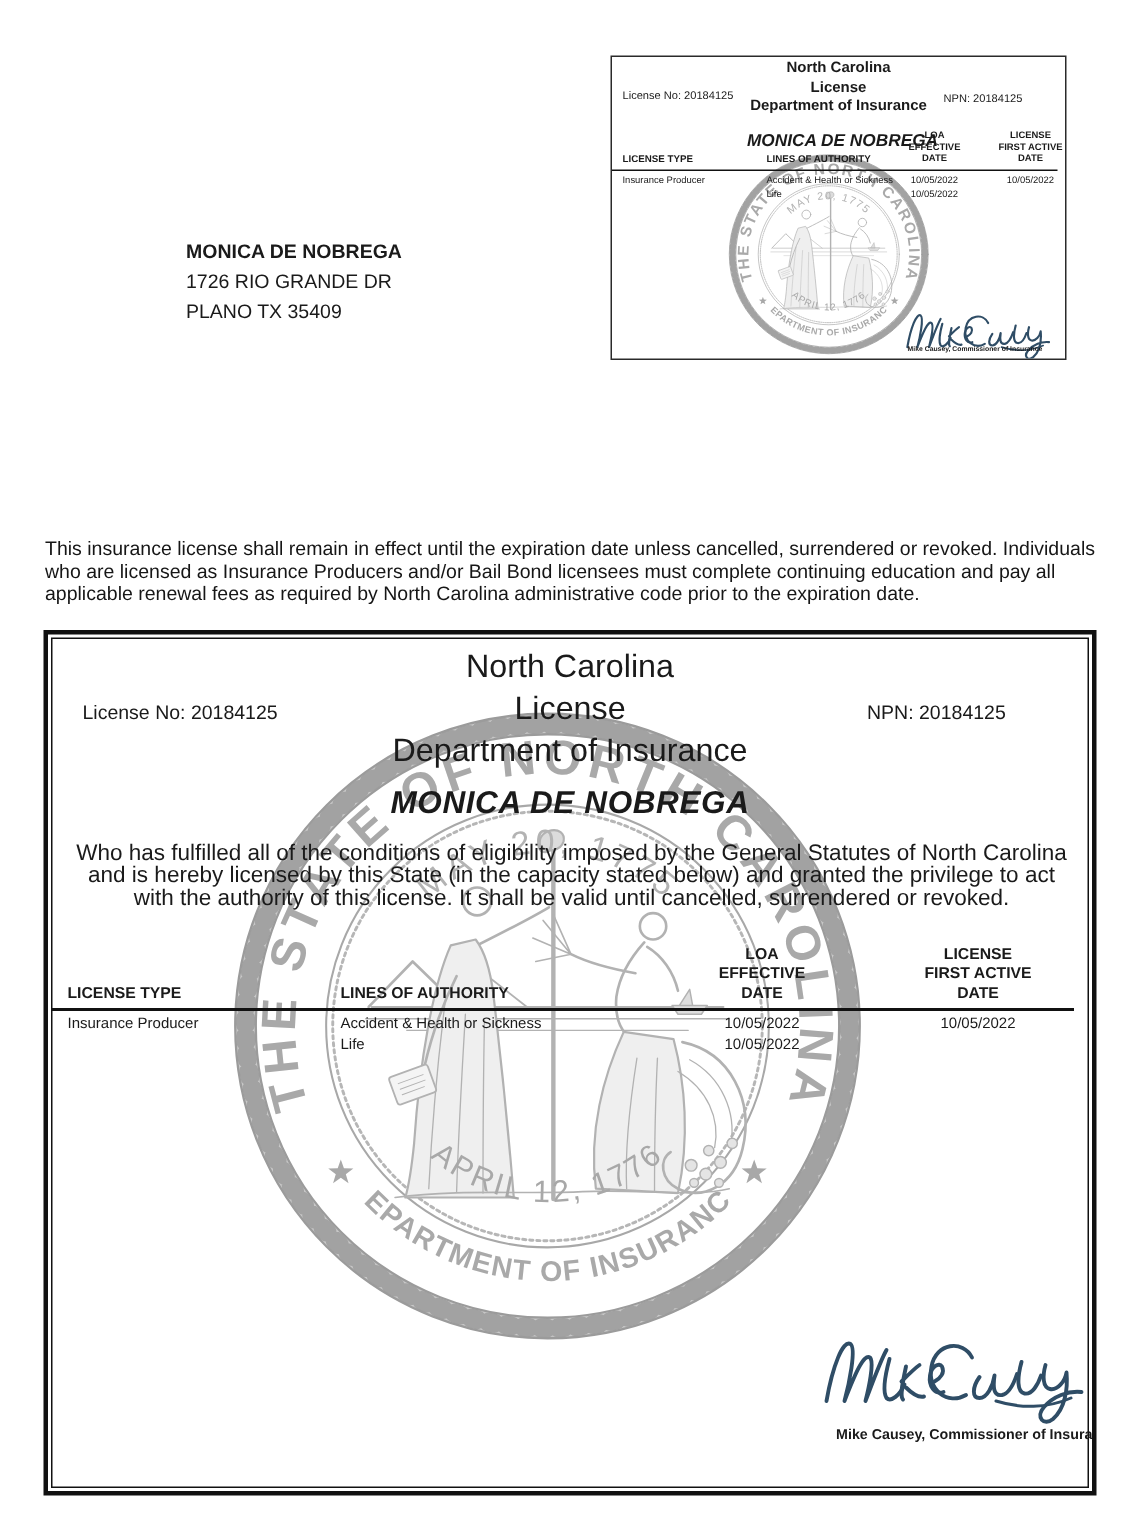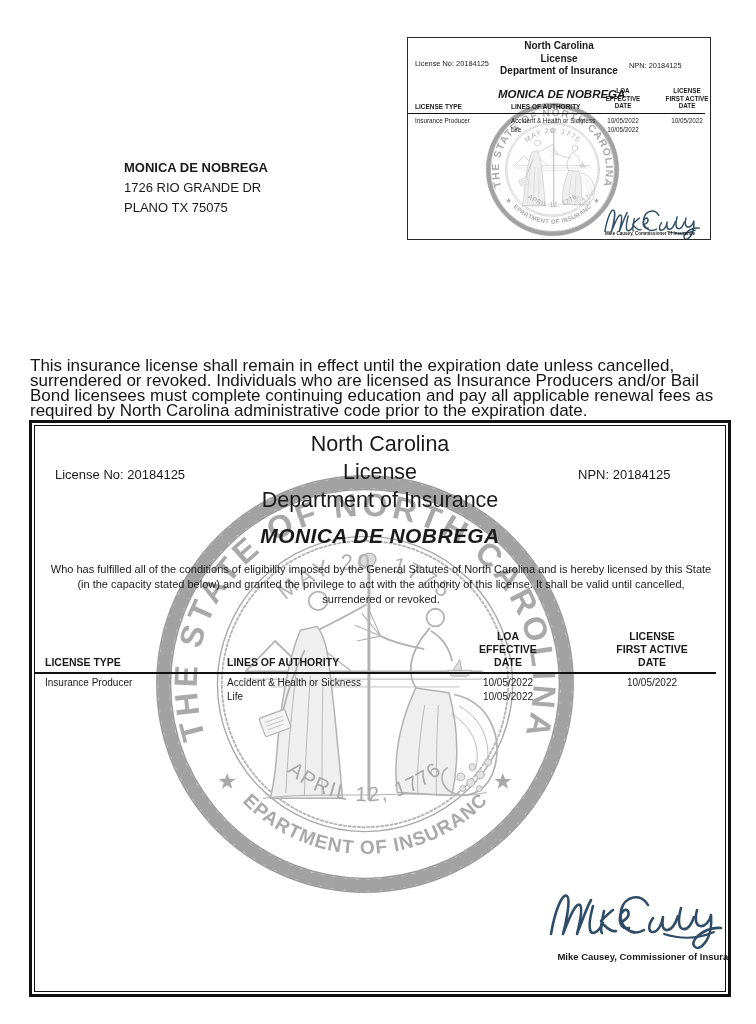--- a/index.html
+++ b/index.html
@@ -20,32 +20,32 @@
   .card-h{font-size:6.5px;font-weight:bold;white-space:nowrap;}
   .card-hstack{font-size:6.3px;font-weight:bold;line-height:7.6px;text-align:center;}
   .card-line{left:0;top:75px;width:297px;height:1px;background:#111;}
   .card-cell{font-size:6.3px;line-height:8.8px;white-space:nowrap;}
   .card-cc{text-align:center;}
   .card-sign-label{left:182px;top:193px;width:120px;text-align:center;font-size:6px;font-weight:bold;transform:scale(0.76);transform-origin:center top;white-space:nowrap;}
   
   #address{left:124px;top:134px;font-size:13px;line-height:20px;}
   #address .nm{font-weight:bold;}
   
-  #notice{left:30px;top:334px;width:707px;font-size:17px;line-height:15px;color:#161616;}
+  #notice{left:30px;top:334px;width:707px;font-size:13px;line-height:15px;color:#161616;}
   
   #cert{
     left:29px;top:396px;width:702px;height:577px;
     border:3px solid #111;box-sizing:border-box;background:#fff;overflow:hidden;
   }
   #cert-inner{position:absolute;left:2px;top:2px;right:2px;bottom:2px;border:1.5px solid #111;}
   .cert-titles{left:0;top:7px;width:100%;text-align:center;font-size:21.5px;line-height:28px;}
   .cert-licno{left:23px;top:44px;font-size:13px;}
   .cert-npn{left:546px;top:44px;font-size:13px;}
   .cert-name{left:0;top:101px;width:100%;text-align:center;font-size:21px;font-weight:bold;font-style:italic;letter-spacing:.4px;}
-  .cert-body{left:15px;top:139px;width:668px;text-align:center;font-size:11px;line-height:14.8px;}
+  .cert-body{left:15px;top:139px;width:668px;text-align:center;font-size:15px;line-height:14.8px;}
   .cert-h{font-size:10.5px;font-weight:bold;white-space:nowrap;}
   .cert-hstack{font-size:10.5px;font-weight:bold;line-height:13px;text-align:center;}
   .cert-line{left:2px;top:249px;width:682px;height:1.5px;background:#111;}
   .cert-cell{font-size:10px;line-height:13.5px;white-space:nowrap;}
   .cert-cc{text-align:center;}
   .cert-contact{left:15px;top:505px;font-size:11.8px;line-height:15.2px;}
   .cert-sign-label{left:524px;top:528px;width:190px;text-align:center;font-size:9.5px;font-weight:bold;white-space:nowrap;}
   svg.seal, svg.sig{position:absolute;overflow:visible;}
 </style>
 </head>
@@ -188,21 +188,21 @@
 
     <svg class="sig" viewBox="0 0 180 72" style="left:193px;top:164px;width:100px;height:40px">
         <use href="#sig-art"></use>
       </svg>
     <div class="abs card-sign-label">Mike Causey, Commissioner of Insurance</div>
   </div>
 
   <div id="address" class="abs">
     <div class="nm">MONICA DE NOBREGA</div>
     <div>1726 RIO GRANDE DR</div>
-    <div>PLANO TX 75075</div>
+    <div>PLANO TX 35409</div>
   </div>
 
   <div id="notice" class="abs">This insurance license shall remain in effect until the expiration date unless cancelled, surrendered or revoked. Individuals who are licensed as Insurance Producers and/or Bail Bond licensees must complete continuing education and pay all applicable renewal fees as required by North Carolina administrative code prior to the expiration date.</div>
 
   <div id="cert" class="abs">
     <div id="cert-inner"></div>
 
     <svg class="seal" viewBox="0 0 440 440" style="left:118px;top:46px;width:430px;height:430px">
         <use href="#seal-art"></use>
       </svg>

